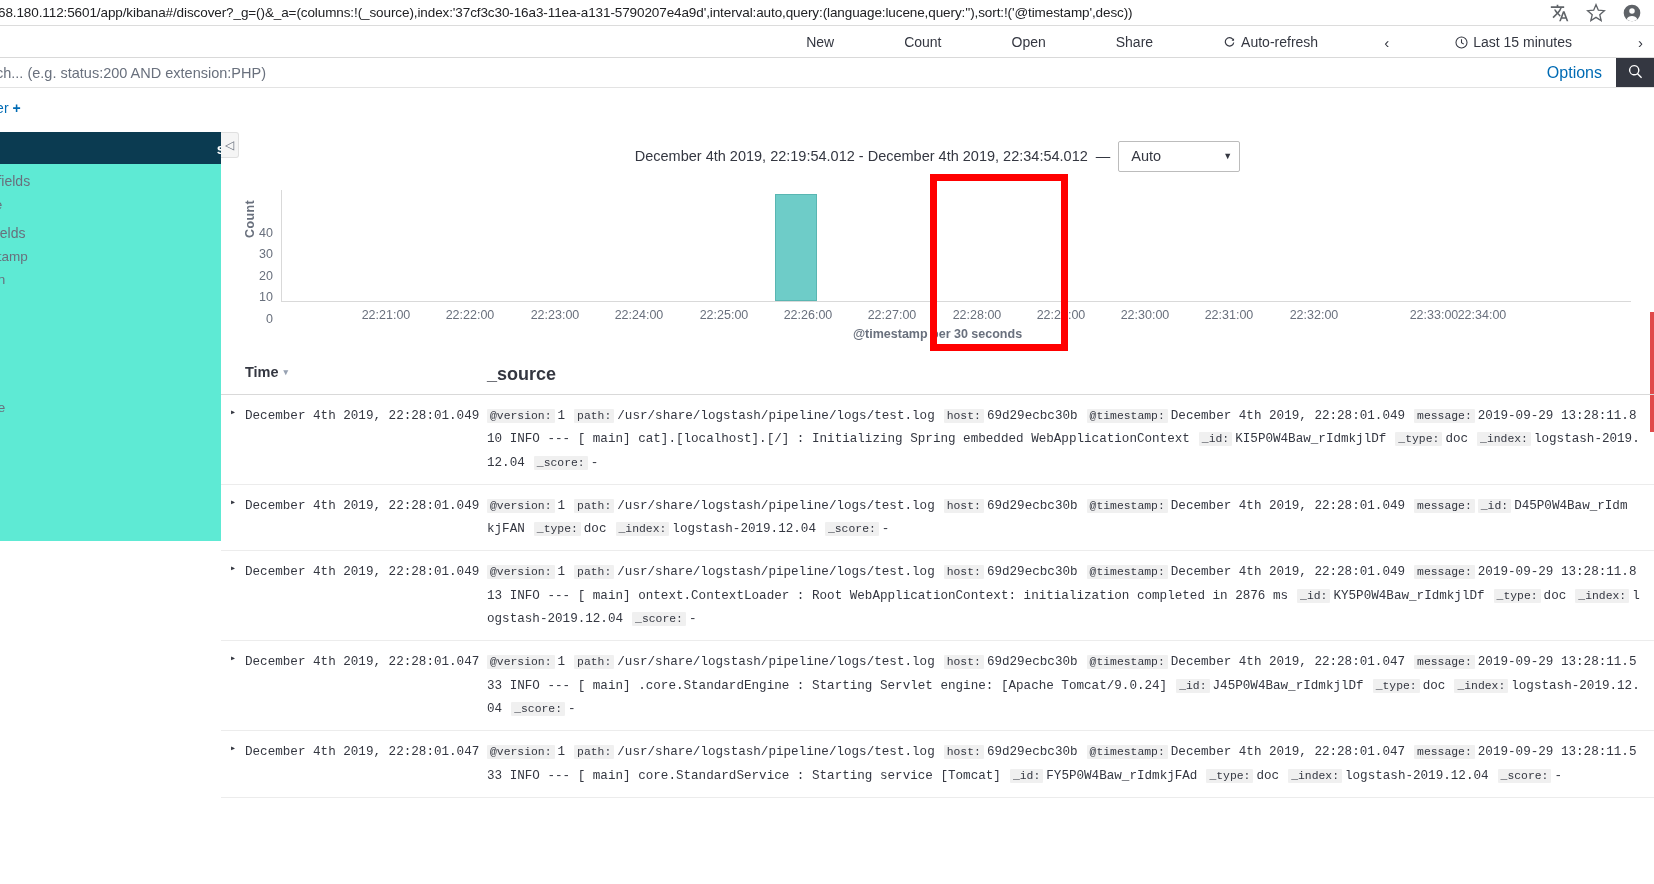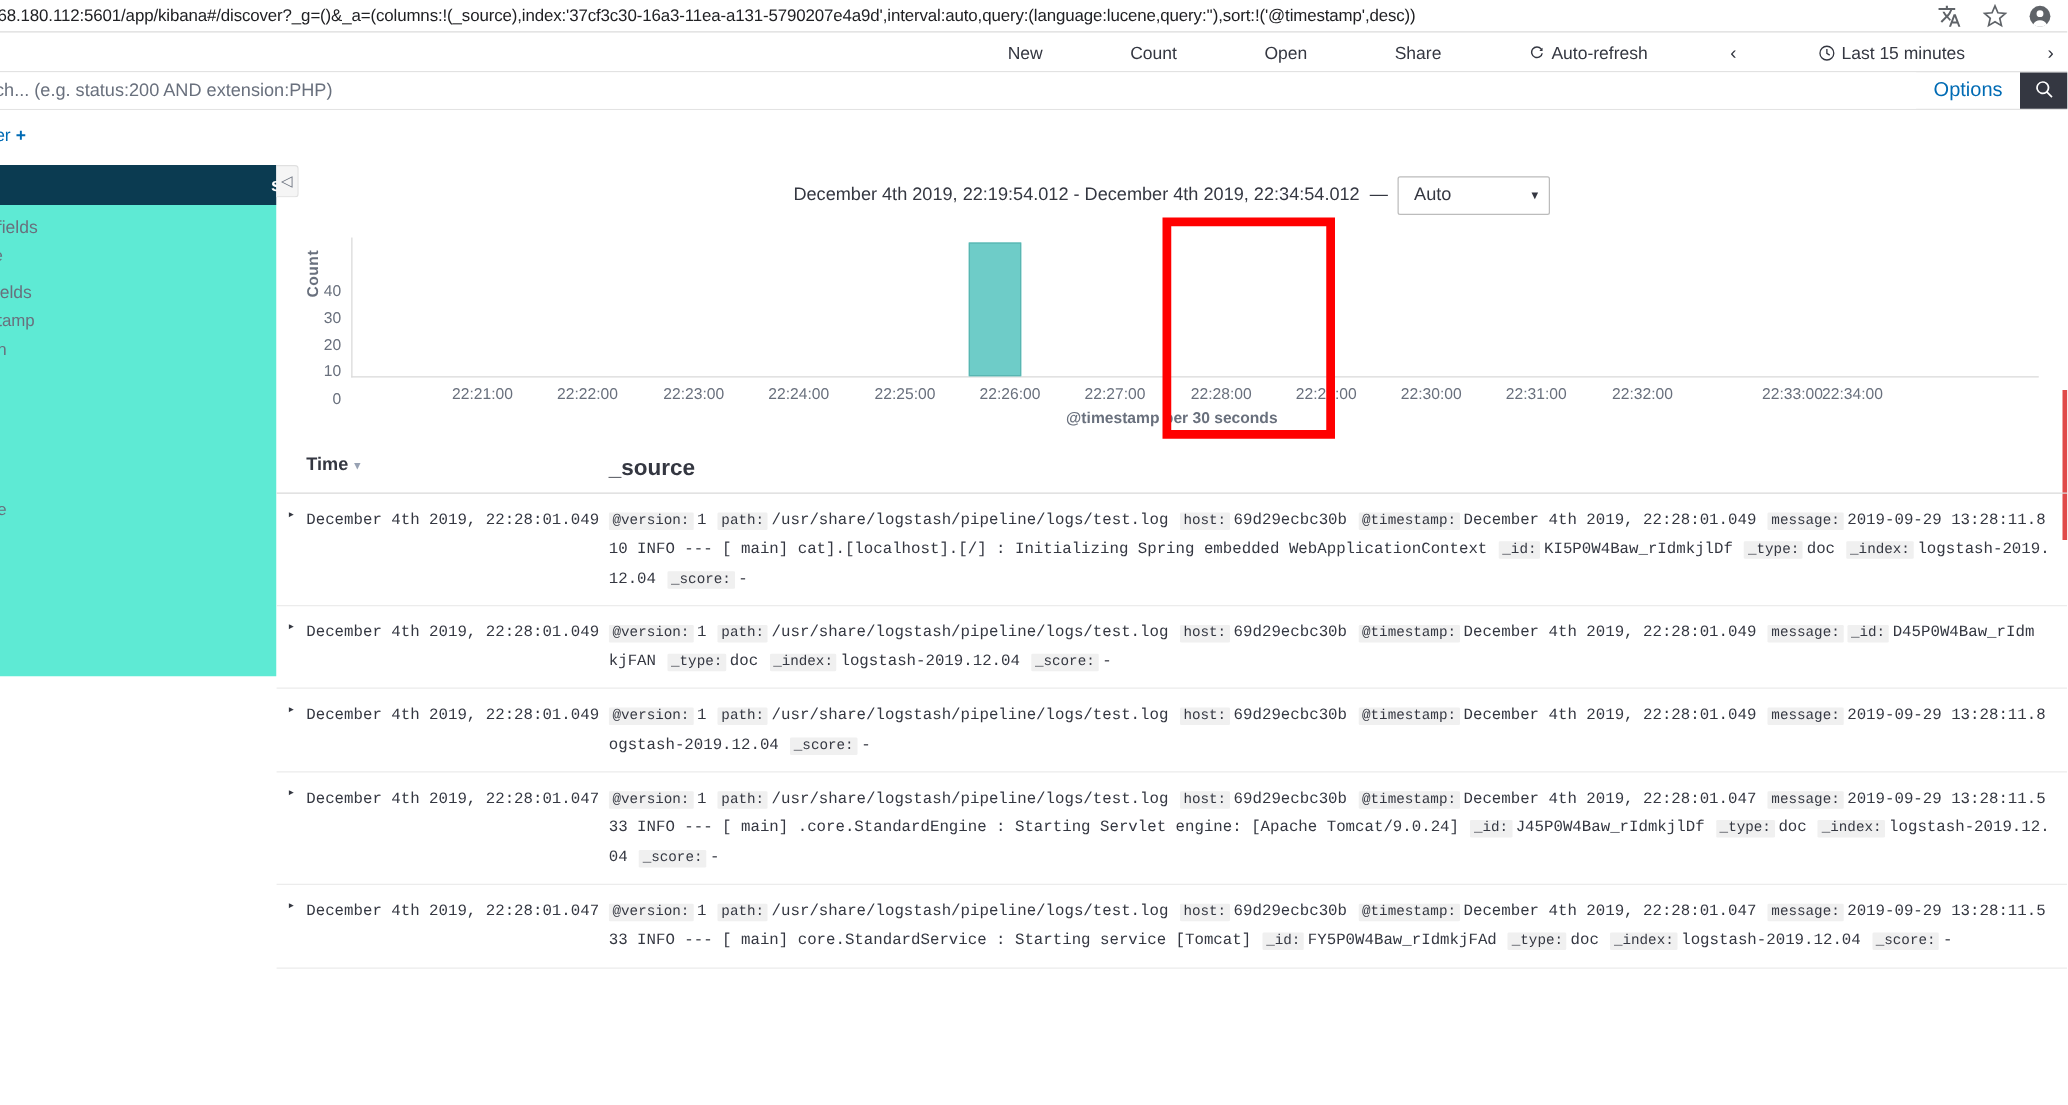--- a/index.html
+++ b/index.html
@@ -408,20 +408,21 @@
             <div class="cell-src">
               <span class="src-line"><span class="fkey">@version:</span><span class="fval">1</span><span class="fkey">path:</span><span class="fval">/usr/share/logstash/pipeline/logs/test.log</span><span class="fkey">host:</span><span class="fval">69d29ecbc30b</span><span class="fkey">@timestamp:</span><span class="fval">December 4th 2019, 22:28:01.049</span><span class="fkey">message:</span><span class="fkey">_id:</span><span class="fval">D45P0W4Baw_rIdm</span></span>
               <span class="src-line"><span class="fval">kjFAN</span><span class="fkey">_type:</span><span class="fval">doc</span><span class="fkey">_index:</span><span class="fval">logstash-2019.12.04</span><span class="fkey">_score:</span><span class="fval">-</span></span>
             </div>
           </div>
           <div class="dt-row">
             <div class="cell-toggle">▸</div>
             <div class="cell-time">December 4th 2019, 22:28:01.049</div>
             <div class="cell-src">
               <span class="src-line"><span class="fkey">@version:</span><span class="fval">1</span><span class="fkey">path:</span><span class="fval">/usr/share/logstash/pipeline/logs/test.log</span><span class="fkey">host:</span><span class="fval">69d29ecbc30b</span><span class="fkey">@timestamp:</span><span class="fval">December 4th 2019, 22:28:01.049</span><span class="fkey">message:</span><span class="fval">2019-09-29 13:28:11.8</span></span>
+              <span class="src-line"><span class="fval">13 INFO --- [ main] ontext.ContextLoader : Root WebApplicationContext: initialization completed in 2876 ms</span><span class="fkey">_id:</span><span class="fval">KY5P0W4Baw_rIdmkjlDf</span><span class="fkey">_type:</span><span class="fval">doc</span><span class="fkey">_index:</span><span class="fval">l</span></span>
               <span class="src-line"><span class="fval">ogstash-2019.12.04</span><span class="fkey">_score:</span><span class="fval">-</span></span>
             </div>
           </div>
           <div class="dt-row">
             <div class="cell-toggle">▸</div>
             <div class="cell-time">December 4th 2019, 22:28:01.047</div>
             <div class="cell-src">
               <span class="src-line"><span class="fkey">@version:</span><span class="fval">1</span><span class="fkey">path:</span><span class="fval">/usr/share/logstash/pipeline/logs/test.log</span><span class="fkey">host:</span><span class="fval">69d29ecbc30b</span><span class="fkey">@timestamp:</span><span class="fval">December 4th 2019, 22:28:01.047</span><span class="fkey">message:</span><span class="fval">2019-09-29 13:28:11.5</span></span>
               <span class="src-line"><span class="fval">33 INFO --- [ main] .core.StandardEngine : Starting Servlet engine: [Apache Tomcat/9.0.24]</span><span class="fkey">_id:</span><span class="fval">J45P0W4Baw_rIdmkjlDf</span><span class="fkey">_type:</span><span class="fval">doc</span><span class="fkey">_index:</span><span class="fval">logstash-2019.12.</span></span>
               <span class="src-line"><span class="fval">04</span><span class="fkey">_score:</span><span class="fval">-</span></span>

